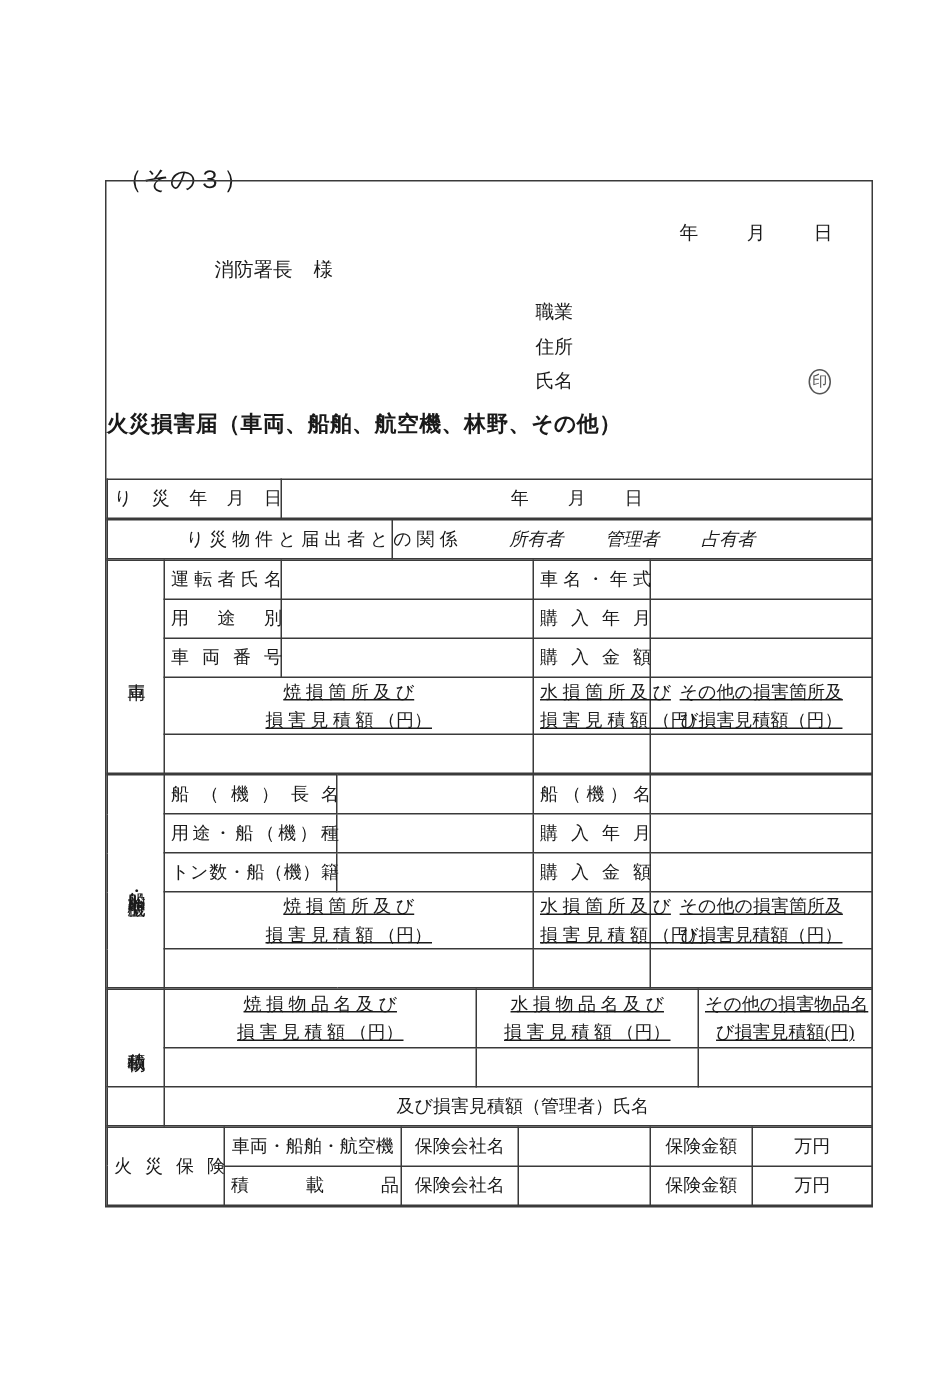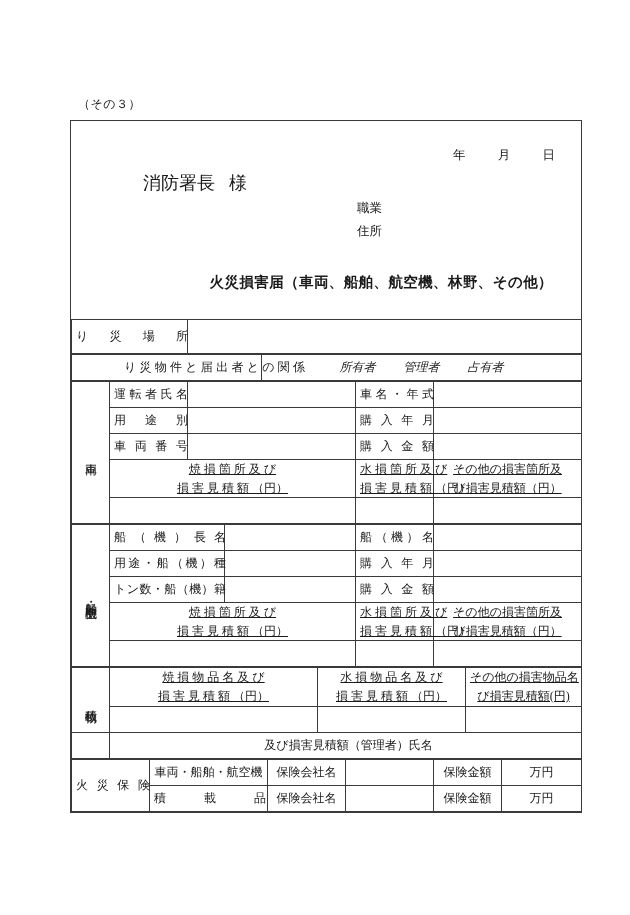--- a/index.html
+++ b/index.html
@@ -20,22 +20,22 @@
     position: absolute;
     left: 0; top: 0;
     width: 630px;
     height: 915px;
   }
 
   
   .form-caption {
     position: absolute;
     left: 78px;
-    top: 96px;
-    font-size: 12px;
+    top: 108px;
+    font-size: 17px;
     letter-spacing: 0.5px;
     white-space: nowrap;
   }
 
   
   .outer-frame {
     position: absolute;
     left: 70px;
     top: 120px;
     width: 512px;
@@ -57,21 +57,21 @@
     white-space: nowrap;
     letter-spacing: 0px;
   }
   .date-line span { display: inline-block; }
   .date-gap { width: 26px; }
 
   .addressee {
     position: absolute;
     left: 72px;
     top: 50px;
-    font-size: 18px;
+    font-size: 13px;
     white-space: nowrap;
   }
   .addressee .sama { margin-left: 14px; }
 
   .applicant {
     position: absolute;
     left: 286px;
     top: 76px;
     font-size: 12.5px;
   }
@@ -95,21 +95,21 @@
     text-align: center;
     color: #555;
     box-sizing: border-box;
   }
 
   .doc-title {
     position: absolute;
     left: 0;
     right: 0;
     top: 152px;
-    text-align: right;
+    text-align: left;
     font-size: 14.5px;
     font-weight: bold;
     letter-spacing: 0.4px;
     padding-right: 28px;
     white-space: nowrap;
   }
 
   
   table.grid {
     border-collapse: collapse;
@@ -208,36 +208,42 @@
         <span>消防署長</span><span class="sama">様</span>
       </div>
 
       <div class="applicant">
         <div class="applicant-row">
           <span>職業</span>
         </div>
         <div class="applicant-row">
           <span>住所</span>
         </div>
+        <div class="applicant-row">
+          <span>氏名</span>
+          <span class="seal">印</span>
+        </div>
       </div>
 
       <div class="doc-title">火災損害届（車両、船舶、航空機、林野、その他）</div>
     </div>
 
     <table class="grid">
       <colgroup>
         <col style="width:116px">
           <col style="width:394px">
       </colgroup>
       <tbody>
-        <tr style="height:34px">
-          <td class="noborder-l" style="height:34px">
-            <span class="spread-110">り 災 場 所</span>
-          </td>
-          <td class="noborder-r left" style="height:34px"></td>
+        <tr class="tall">
+          <td class="noborder-l">
+            <span class="spread-110">り 災 年 月 日</span>
+          </td>
+          <td class="date-cell noborder-r">
+            <span>年</span><span class="g"></span><span>月</span><span class="g"></span><span>日</span>
+          </td>
         </tr>
       </tbody>
     </table>
 
     <table class="grid">
       <colgroup>
           <col style="width:190px">
           <col style="width:320px">
         </colgroup>
       <tbody>

